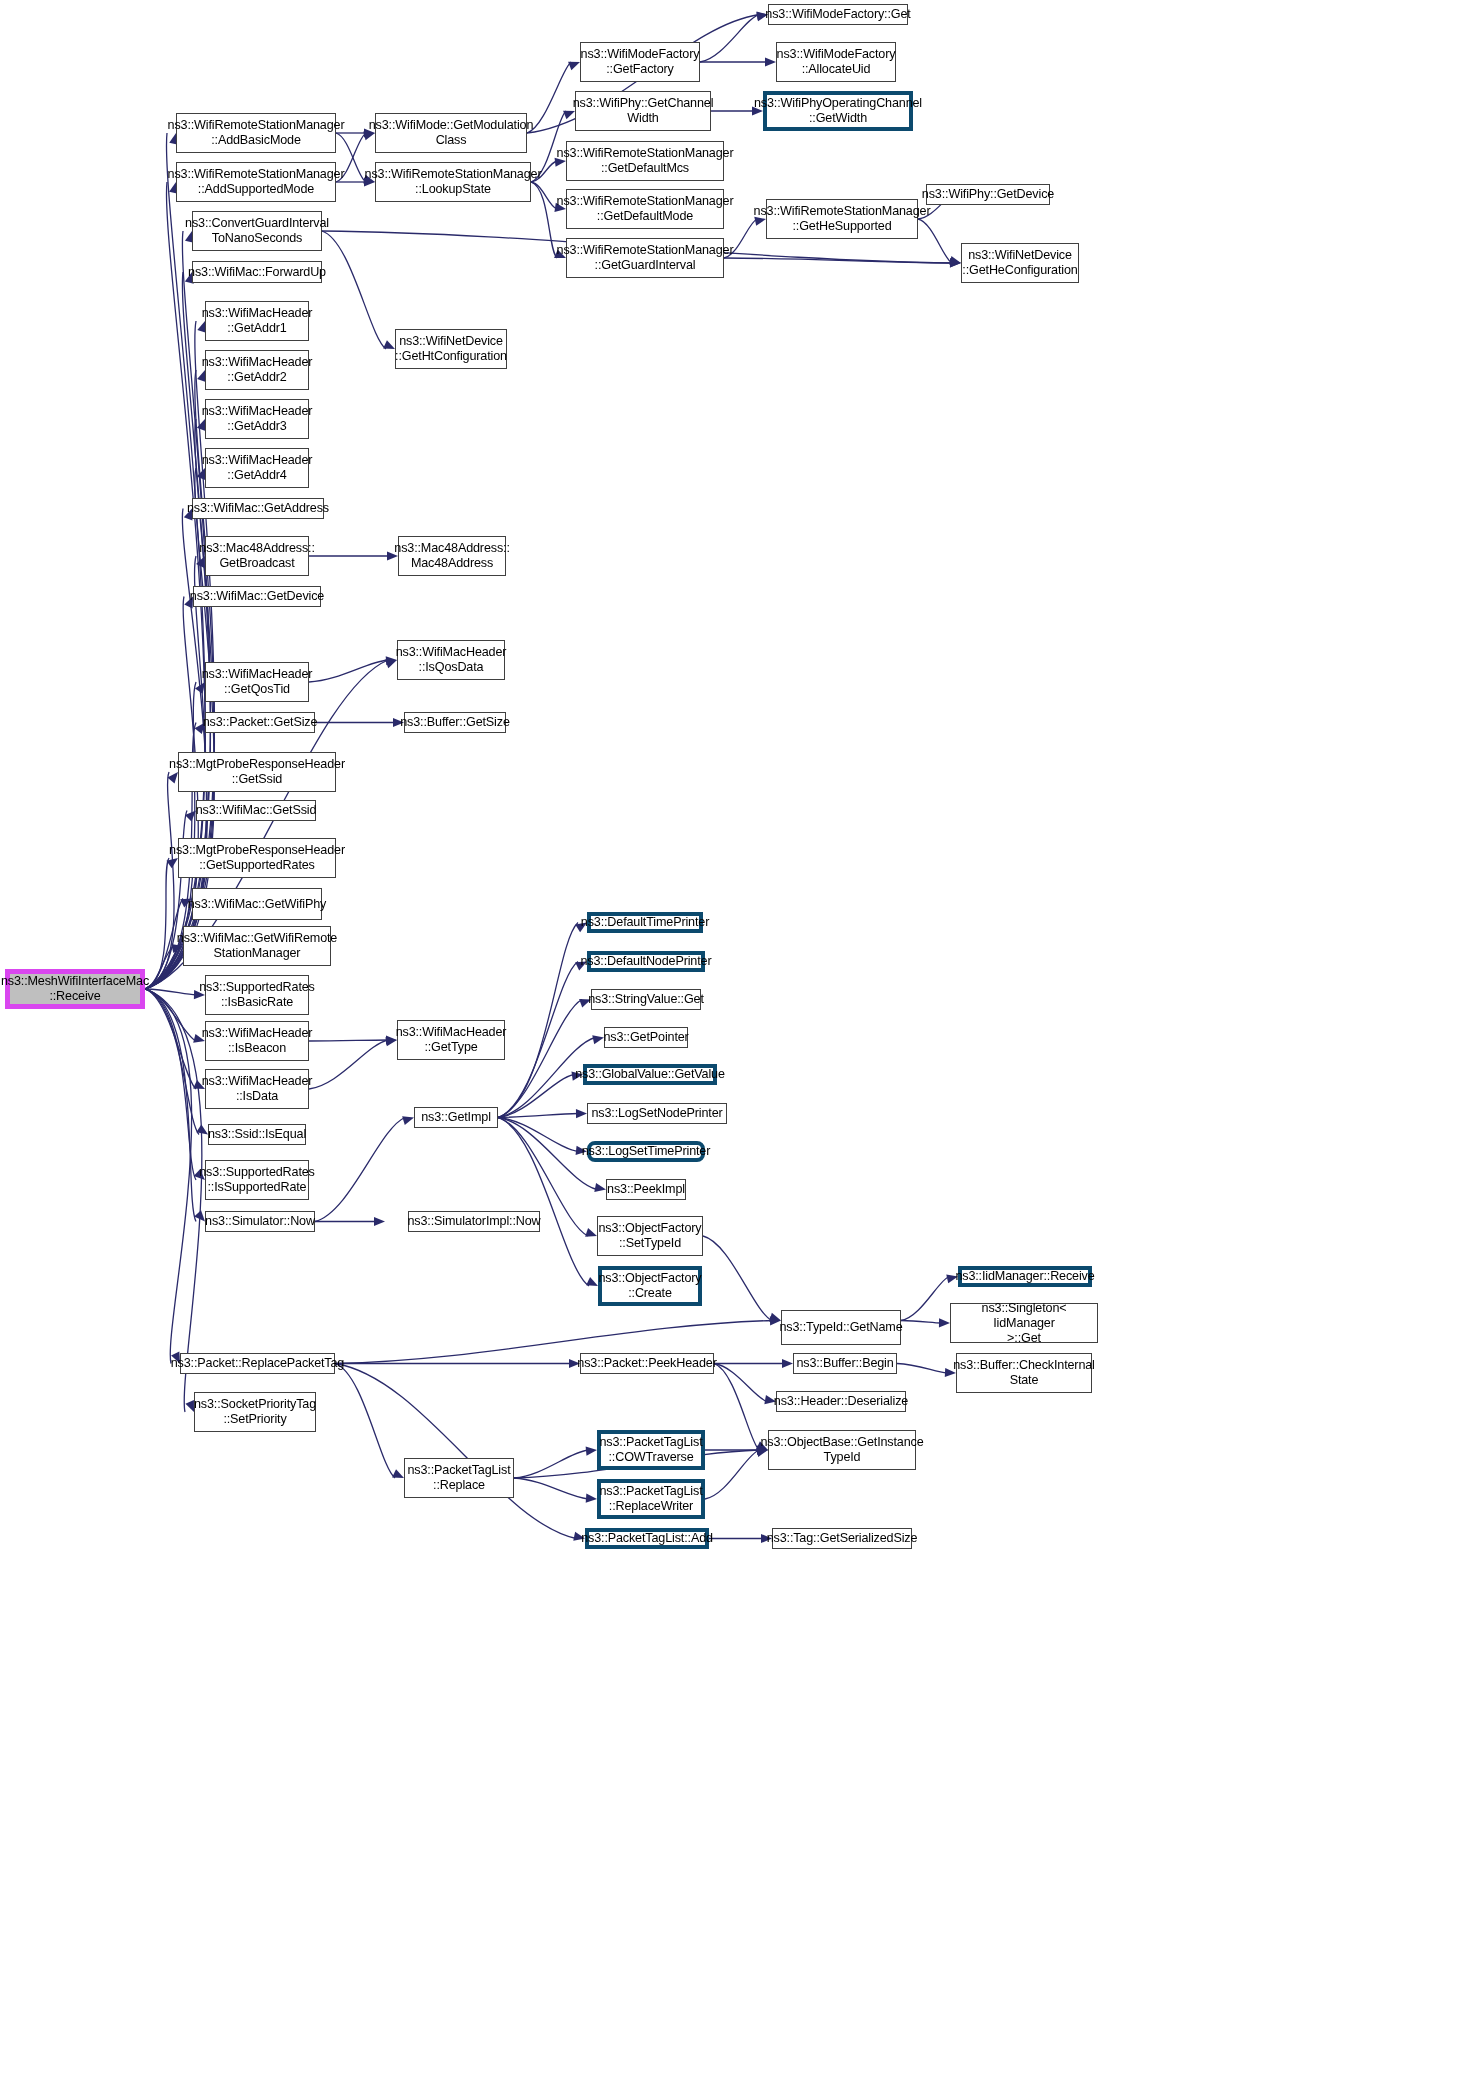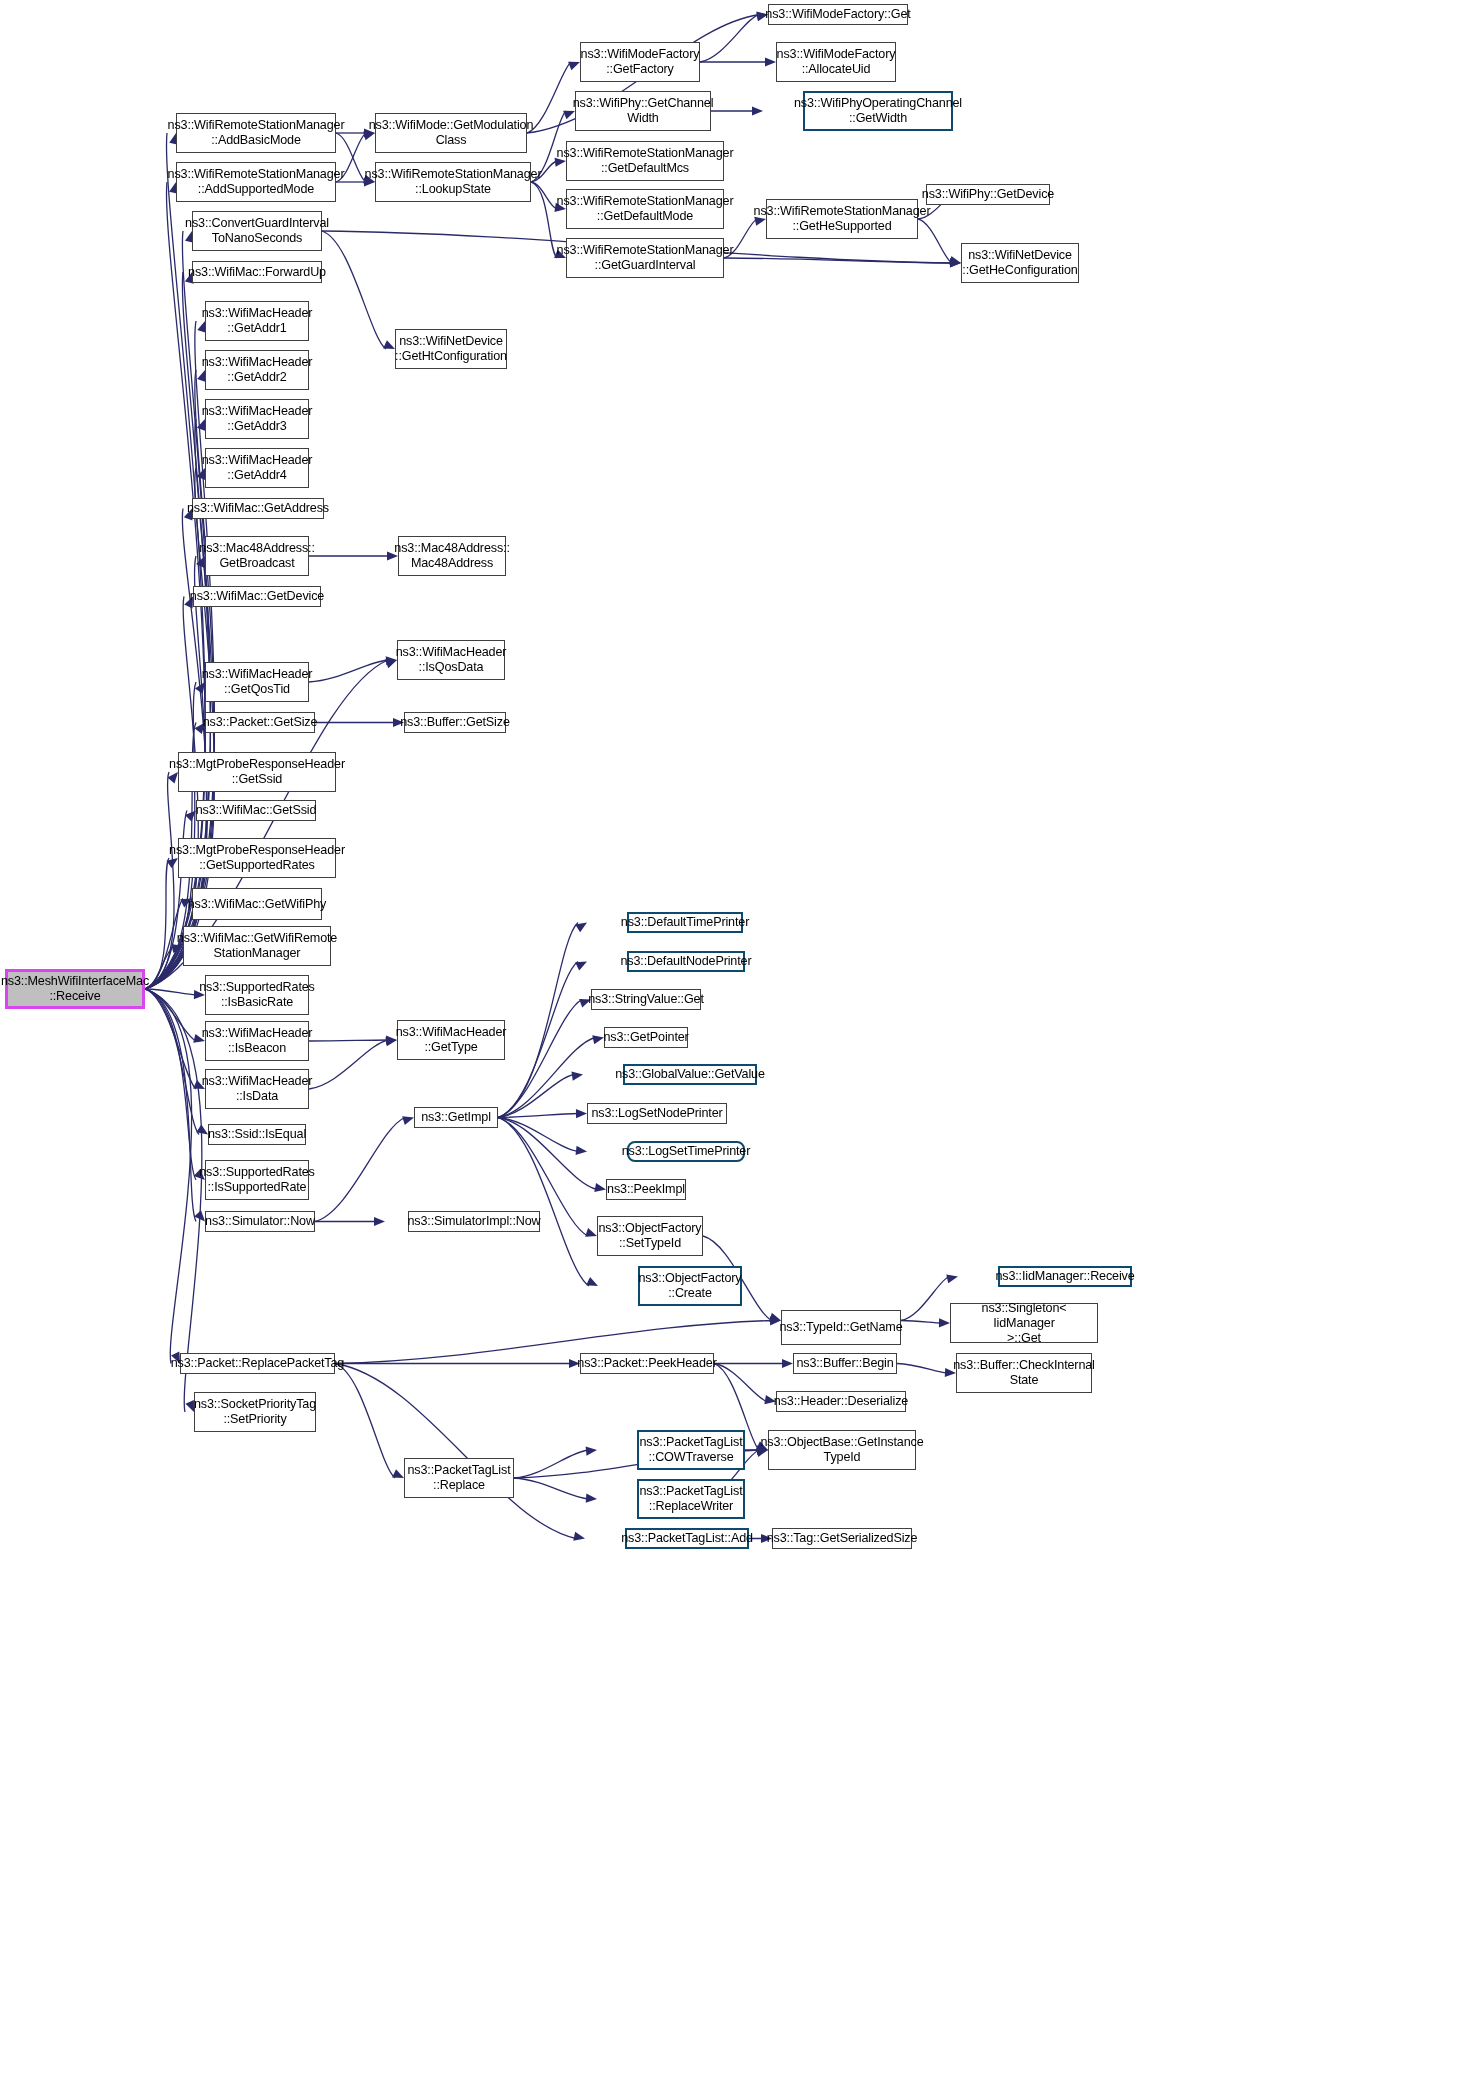--- a/index.html
+++ b/index.html
@@ -21,25 +21,24 @@
     justify-content:center;
     text-align:center;
     font-size:12.6px;
     line-height:15px;
     color:#000000;
     white-space:pre-line;
     letter-spacing:-0.15px;
   }
   .node.root{
     background:#bfbfbf;
-    border:3px solid #d946ef;
+    border:5px solid #d946ef;
   }
   .node.redbox{
-    border:2px solid #0c4a6e;
-    margin-left:40px;
+    border:4px solid #0c4a6e;
   }
 </style>
 </head>
 <body>
 
 <div id="canvas">
   <svg id="edges">
       <path d="M 145 989 C 271.5 920.52, 158 218.60000000000002, 167 133" fill="none" stroke="#2a2a6a" stroke-width="1.3"></path>
       <polygon points="176,133 178.23797194650075,144.71116909478621 169.2348678020981,142.81799298965484" fill="#2a2a6a"></polygon>
       <path d="M 145 989 C 271.5 924.44, 158 262.7, 167 182" fill="none" stroke="#2a2a6a" stroke-width="1.3"></path>

